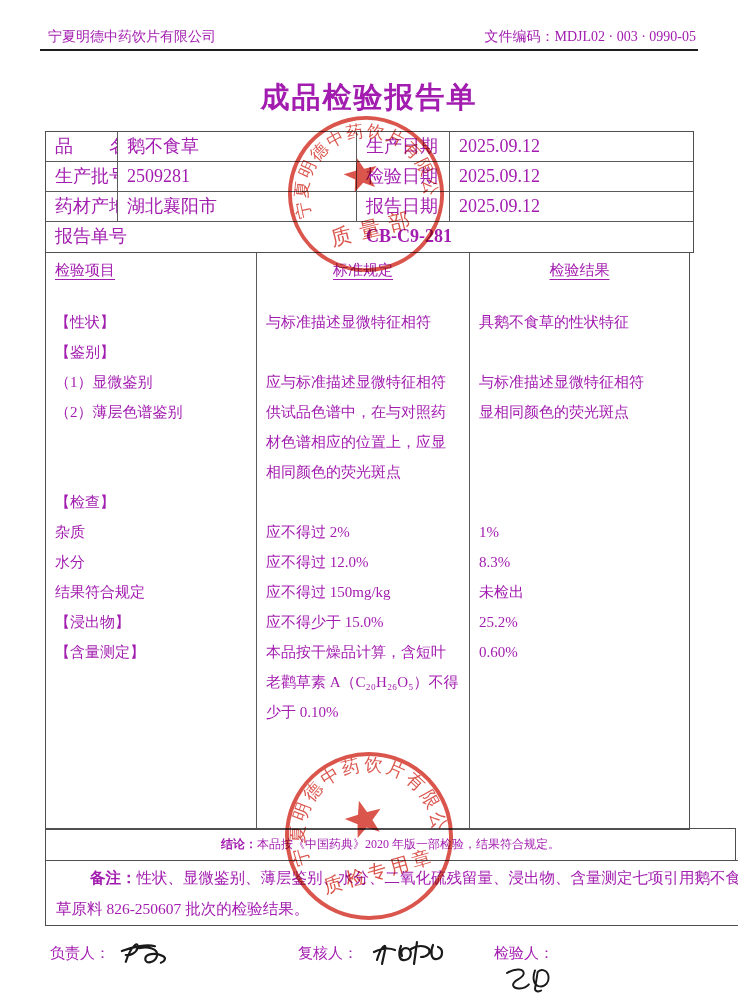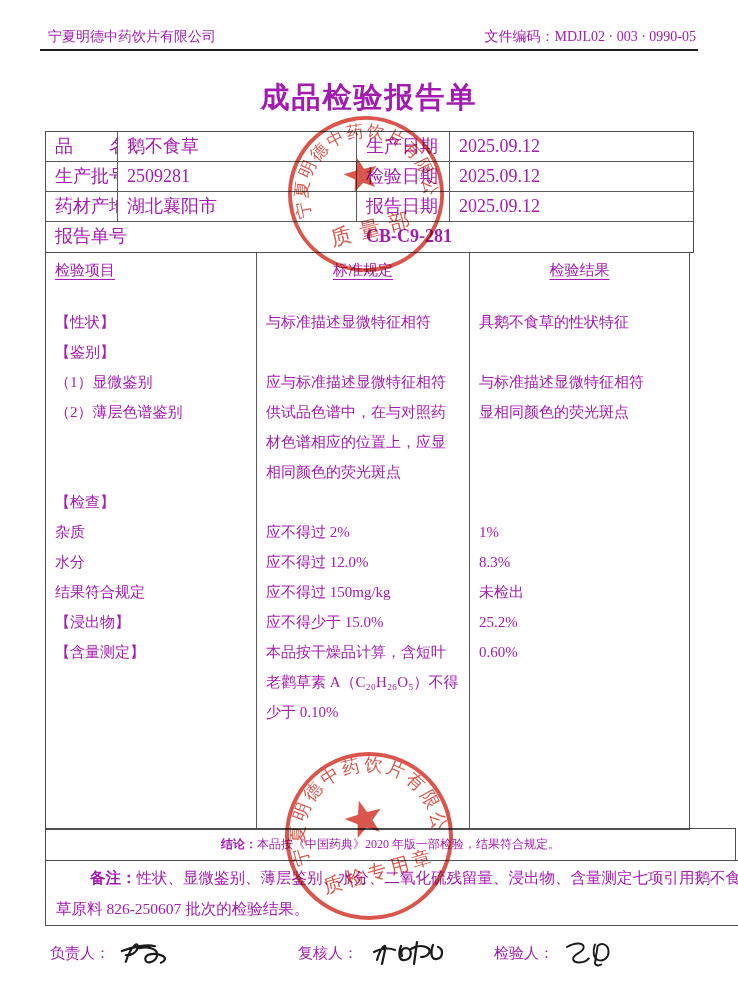--- a/index.html
+++ b/index.html
@@ -43,21 +43,21 @@
                 border:1px solid #4f4f4f; text-align:center; line-height:31px; font-size:12px; }
   .conclusion b { font-weight:bold; }
   .remark { position:absolute; left:45px; top:860px; width:711px; height:66px;
             border:1px solid #4f4f4f; font-size:15.5px; line-height:31px;
             padding:1px 10px 0 10px; text-indent:2.2em; }
   .remark b { font-weight:bold; }
   
   .sig-group { position:absolute; top:940px; display:flex; align-items:flex-start; font-size:15px;justify-content:flex-end; }
   .sig-group .lbl { line-height:26px; white-space:nowrap; }
   .sig-group svg { margin:-6px 0 0 6px; }
-  .g1 { left:50px; } .g2 { left:298px; } .g3 { left:494px; }
+  .g1 { left:50px; } .g2 { left:298px; } .g3 { left:494px;flex-direction:column; }
   
   .stamp { position:absolute; mix-blend-mode:multiply; opacity:.85; pointer-events:none; }
   .stamp-top { left:283px; top:111px; }
   .stamp-bottom { left:280px; top:747px; }
 </style>
 </head>
 <body>
 
 <div class="page">
 

